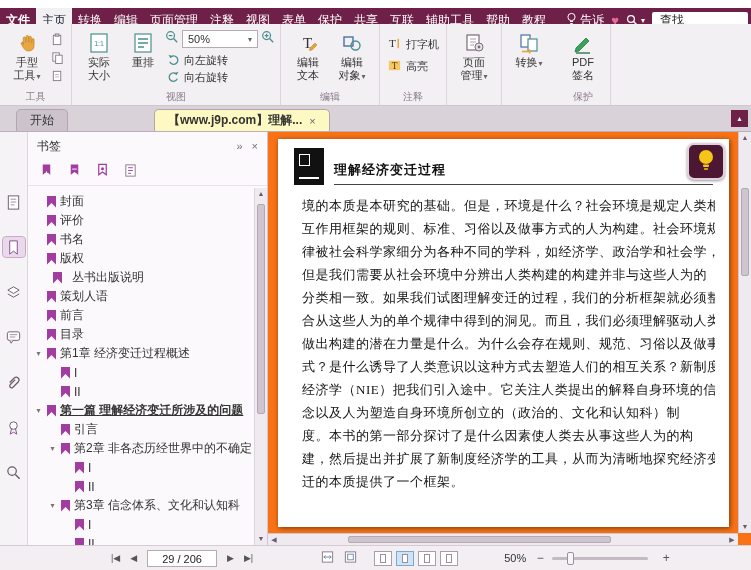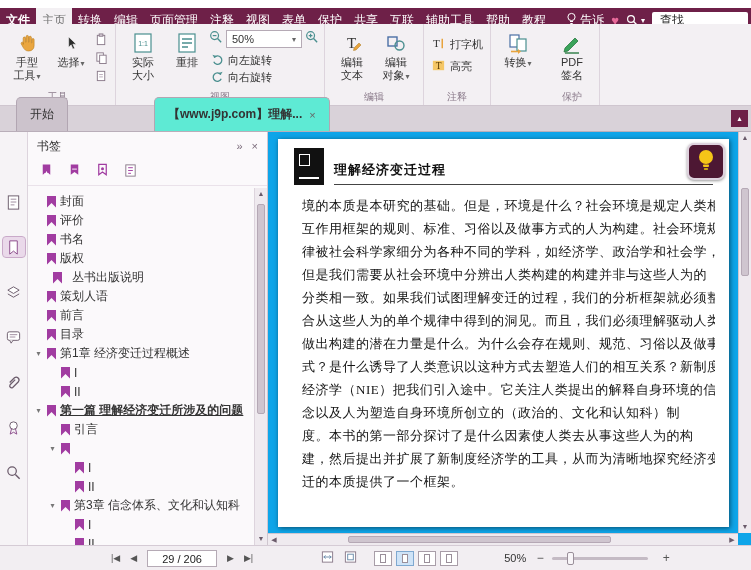--- a/index.html
+++ b/index.html
@@ -4,21 +4,21 @@
 <style>
   *{box-sizing:border-box;margin:0;padding:0}
   html,body{width:751px;height:570px;overflow:hidden;font-family:"Liberation Sans",sans-serif}
   .app{position:relative;width:751px;height:570px;background:#fff}
 
   
   .menubar{position:absolute;top:8px;left:0;right:0;height:24px;background:#6e2048;display:flex;align-items:stretch;color:#fff}
   .menu-items{display:flex}
   .menu-item{padding:0 6px;line-height:24px;font-size:12px;white-space:nowrap;cursor:default}
   .menu-item.bold{font-weight:700}
-  .menu-item.active{background:#f3f0f3;color:#737373}
+  .menu-item.active{background:#f3f0f3;color:#0f172a}
   .menubar-right{margin-left:auto;display:flex;align-items:center;gap:7px;padding-right:3px}
   .tellme{display:flex;align-items:center;gap:3px;font-size:12px;color:#fff}
   .heart{color:#e86a9a;font-size:13px}
   .mb-search{display:flex;align-items:center;gap:2px;color:#fff;font-size:9px}
   .find-box{background:#fff;color:#222;border-radius:2px;height:17px;line-height:17px;padding:0 8px;width:96px;font-size:12px}
 
   
   .ribbon{position:absolute;top:24px;left:0;right:0;height:82px;background:#f3f0f3;border-bottom:1px solid #cfc6cf;display:flex}
   .rgroup{position:relative;display:flex;align-items:flex-start;padding:3px 5px 13px 5px;border-right:1px solid #ddd4dd}
   .rgroup-label{position:absolute;bottom:1px;left:0;right:0;text-align:center;font-size:10px;color:#8a7a8a}
@@ -26,23 +26,23 @@
   .bigbtn .ic{height:26px;display:flex;align-items:center}
   .caret{font-size:8px;color:#666;margin-left:1px}
   .smallcol{display:flex;flex-direction:column;gap:3px;padding-top:5px}
   .sbtn{display:flex;align-items:center;gap:4px;font-size:11px;color:#333;padding:1px 2px;white-space:nowrap;cursor:default}
   .zoomcol{display:flex;flex-direction:column;padding-top:2px}
   .zoomrow{display:flex;align-items:center;gap:3px;padding:1px 0 4px}
   .zoomsel{background:#fff;border:1px solid #b5aab5;width:76px;height:18px;display:flex;align-items:center;font-size:11px;padding:0 5px;color:#333;justify-content:space-between}
 
   
   .tabbar{position:absolute;top:106px;left:0;right:0;height:26px;background:#d9d2d9;display:flex;align-items:flex-end;border-bottom:1px solid #b9aeb9}
-  .tab{height:34px;display:flex;align-items:center;gap:7px;padding:0 13px;font-size:12px;color:#333;background:#ccc3cc;border:1px solid #b2a6b2;border-bottom:none;border-radius:5px 5px 0 0;white-space:nowrap}
+  .tab{height:22px;display:flex;align-items:center;gap:7px;padding:0 13px;font-size:12px;color:#333;background:#ccc3cc;border:1px solid #b2a6b2;border-bottom:none;border-radius:5px 5px 0 0;white-space:nowrap}
   .tab.start{margin-left:16px}
-  .tab.doc{margin-left:86px;background:#5eead4;font-weight:700}
+  .tab.doc{margin-left:86px;background:#fef9c3;font-weight:700}
   .tab-close{color:#666;font-size:11px;font-weight:400}
   .ribbon-toggle{margin-left:auto;margin-right:3px;margin-bottom:4px;width:17px;height:17px;background:#6e2048;color:#fff;font-size:8px;display:flex;align-items:center;justify-content:center}
 
   
   .main{position:absolute;top:132px;bottom:25px;left:0;right:0;display:flex}
   .iconstrip{width:28px;background:#f6f3f6;border-right:1px solid #ddd4dd;display:flex;flex-direction:column;align-items:center;padding-top:60px;gap:25px}
   .strip-ic{width:22px;height:20px;display:flex;align-items:center;justify-content:center;border-radius:3px}
   .strip-ic.active{background:#ead9ea;outline:1px solid #c9a9c9}
 
   .bmpanel{width:240px;background:#fbf9fb;border-right:1px solid #cfc6cf;position:relative;overflow:hidden}
@@ -52,21 +52,21 @@
   .bm-tree{position:absolute;top:56px;bottom:0;left:0;right:13px;overflow:hidden;padding-top:4px}
   .bm-item{height:19px;display:flex;align-items:center;gap:4px;font-size:12px;color:#333;white-space:nowrap;overflow:hidden}
   .exp{width:9px;font-size:8px;color:#777;text-align:center;flex:none}
   .bm-flag{width:9px;height:12px;flex:none;background:#a13ca1;clip-path:polygon(0 0,100% 0,100% 100%,50% 62%,0 100%)}
   .bm-item.selected .bm-label{font-weight:700;text-decoration:underline}
   .scroll-v{position:absolute;top:56px;bottom:0;right:0;width:13px;background:#efeaef;border-left:1px solid #ddd4dd;font-size:7px;color:#6a5a6a;text-align:center}
   .scroll-v .arr{display:block;height:12px;line-height:12px}
   .scroll-v .arr.dn{position:absolute;bottom:0;left:0;right:0}
   .scroll-v .thumb{position:absolute;left:2px;width:8px;top:16px;height:210px;background:#cfc5cf;border:1px solid #b5a8b5;border-radius:2px}
 
-  .content{flex:1;background:#0ea5e9;position:relative;overflow:hidden}
+  .content{flex:1;background:#f97316;position:relative;overflow:hidden}
   .page{position:absolute;left:10px;top:7px;right:22px;bottom:18px;background:#fff;box-shadow:1px 1px 5px rgba(0,0,0,.55)}
   .page-head{display:flex;align-items:flex-end;gap:10px;margin:9px 16px 0 16px}
   .chapter-logo{width:30px;height:37px;background:#111;flex:none;position:relative}
   .chapter-logo::after{content:"";position:absolute;left:5px;top:6px;width:9px;height:10px;border:1px solid #fff}
   .chapter-logo::before{content:"";position:absolute;left:5px;bottom:6px;right:5px;height:2px;background:#fff}
   .head-rule{flex:1;border-bottom:1px solid #444;padding-bottom:5px;display:flex;align-items:flex-end}
   .page-title{font-family:"Liberation Serif",serif;font-weight:700;font-size:13px;color:#111;letter-spacing:1px}
   .bulb{position:absolute;top:11px;right:26px;width:38px;height:37px;background:#4d1733;border:2px solid #ded2de;border-radius:7px;display:flex;align-items:center;justify-content:center;box-shadow:0 1px 3px rgba(0,0,0,.4)}
   .page-body{margin:9px 14px 0 24px;font-family:"Liberation Serif",serif;font-size:13px;color:#141414}
   .pline{height:23px;line-height:23px;overflow:hidden;white-space:nowrap;letter-spacing:.5px}
@@ -142,28 +142,20 @@
 
     <div class="rgroup">
       <div class="bigbtn">
         <span class="ic">
             <svg width="20" height="20" viewBox="0 0 20 20">
               <path d="M6.2 11.5V5.2c0-.7.5-1.2 1.2-1.2s1.2.5 1.2 1.2v3.9h.5V3.6c0-.7.5-1.2 1.2-1.2s1.2.5 1.2 1.2v5.5h.5V4.4c0-.7.5-1.2 1.2-1.2s1.2.5 1.2 1.2v5.5h.5V6.6c0-.6.5-1.1 1.1-1.1s1.1.5 1.1 1.1v6.1c0 3.2-2.2 5.3-5.5 5.3-2.9 0-4.3-1.5-5.6-3.9L4.3 11c-.4-.7-.1-1.5.6-1.8.6-.2 1.2 0 1.5.6z" fill="#eaa640" stroke="#b97d20" stroke-width=".6"></path>
             </svg>
           </span>
         <span>手型</span>
         <span><span>工具</span><span class="caret">▾</span></span>
-      </div>
-      <div class="bigbtn">
-        <span class="ic">
-            <svg width="15" height="16" viewBox="0 0 16 16">
-              <path d="M5 1.5v11l2.6-2.6 1.9 4.4 1.8-.8-1.9-4.3H13z" fill="#2b2b2b" stroke="#fff" stroke-width=".5"></path>
-            </svg>
-          </span>
-        <span><span>选择</span><span class="caret">▾</span></span>
       </div>
       <div class="smallcol">
         <span class="sbtn">
             <svg width="13" height="13" viewBox="0 0 14 14">
               <rect x="2.5" y="2.5" width="8" height="10" fill="#fff" stroke="#8a7a8a"></rect>
               <rect x="4.5" y="1" width="4" height="2.5" fill="#d9cfd9" stroke="#8a7a8a"></rect>
             </svg>
           </span>
         <span class="sbtn">
             <svg width="13" height="13" viewBox="0 0 14 14">
@@ -275,20 +267,34 @@
           <span><svg width="15" height="15" viewBox="0 0 16 16">
                 <rect x="2" y="3" width="12" height="10" fill="#f5c766"></rect>
                 <text x="5" y="12" font-size="10" fill="#5a3a00" font-family="serif">T</text>
               </svg></span>
           <span>高亮</span>
         </div>
       </div>
       <div class="rgroup-label">注释</div>
     </div>
 
+    <div class="rgroup">
+      <div class="bigbtn">
+        <span class="ic">
+            <svg width="22" height="22" viewBox="0 0 22 22">
+              <rect x="4" y="3" width="12" height="15" fill="#fff" stroke="#7a6a7a" stroke-width="1.2"></rect>
+              <path d="M7 7h6M7 10h6M7 13h4" stroke="#b0a0b0" stroke-width="1.2"></path>
+              <circle cx="16" cy="15" r="4" fill="#e9e2e9" stroke="#7a6a7a"></circle>
+              <circle cx="16" cy="15" r="1.4" fill="#7a6a7a"></circle>
+            </svg>
+          </span>
+        <span>页面</span>
+        <span><span>管理</span><span class="caret">▾</span></span>
+      </div>
+    </div>
 
     <div class="rgroup" style="border-right:none">
       <div class="bigbtn">
         <span class="ic">
             <svg width="22" height="22" viewBox="0 0 22 22">
               <rect x="3" y="3" width="9" height="12" fill="#fff" stroke="#4a6fa5" stroke-width="1.2"></rect>
               <rect x="10" y="7" width="9" height="12" fill="#fff" stroke="#4a8f8f" stroke-width="1.2"></rect>
               <path d="M4 19.5h7" stroke="#e8a33d" stroke-width="1.6"></path>
               <path d="M11 17l3 2.5-3 2.5z" fill="#e8a33d"></path>
             </svg>
@@ -471,20 +477,21 @@
 
           <div class="bm-item" style="padding-left: 20px;">
             <span class="exp"></span>
             <span class="bm-flag"></span>
             <span class="bm-label">引言</span>
           </div>
 
           <div class="bm-item" style="padding-left: 20px;">
             <span class="exp">▾</span>
             <span class="bm-flag"></span>
+            <span class="bm-label">第2章  非各态历经世界中的不确定</span>
           </div>
 
           <div class="bm-item" style="padding-left: 34px;">
             <span class="exp"></span>
             <span class="bm-flag"></span>
             <span class="bm-label">I</span>
           </div>
 
           <div class="bm-item" style="padding-left: 34px;">
             <span class="exp"></span>

